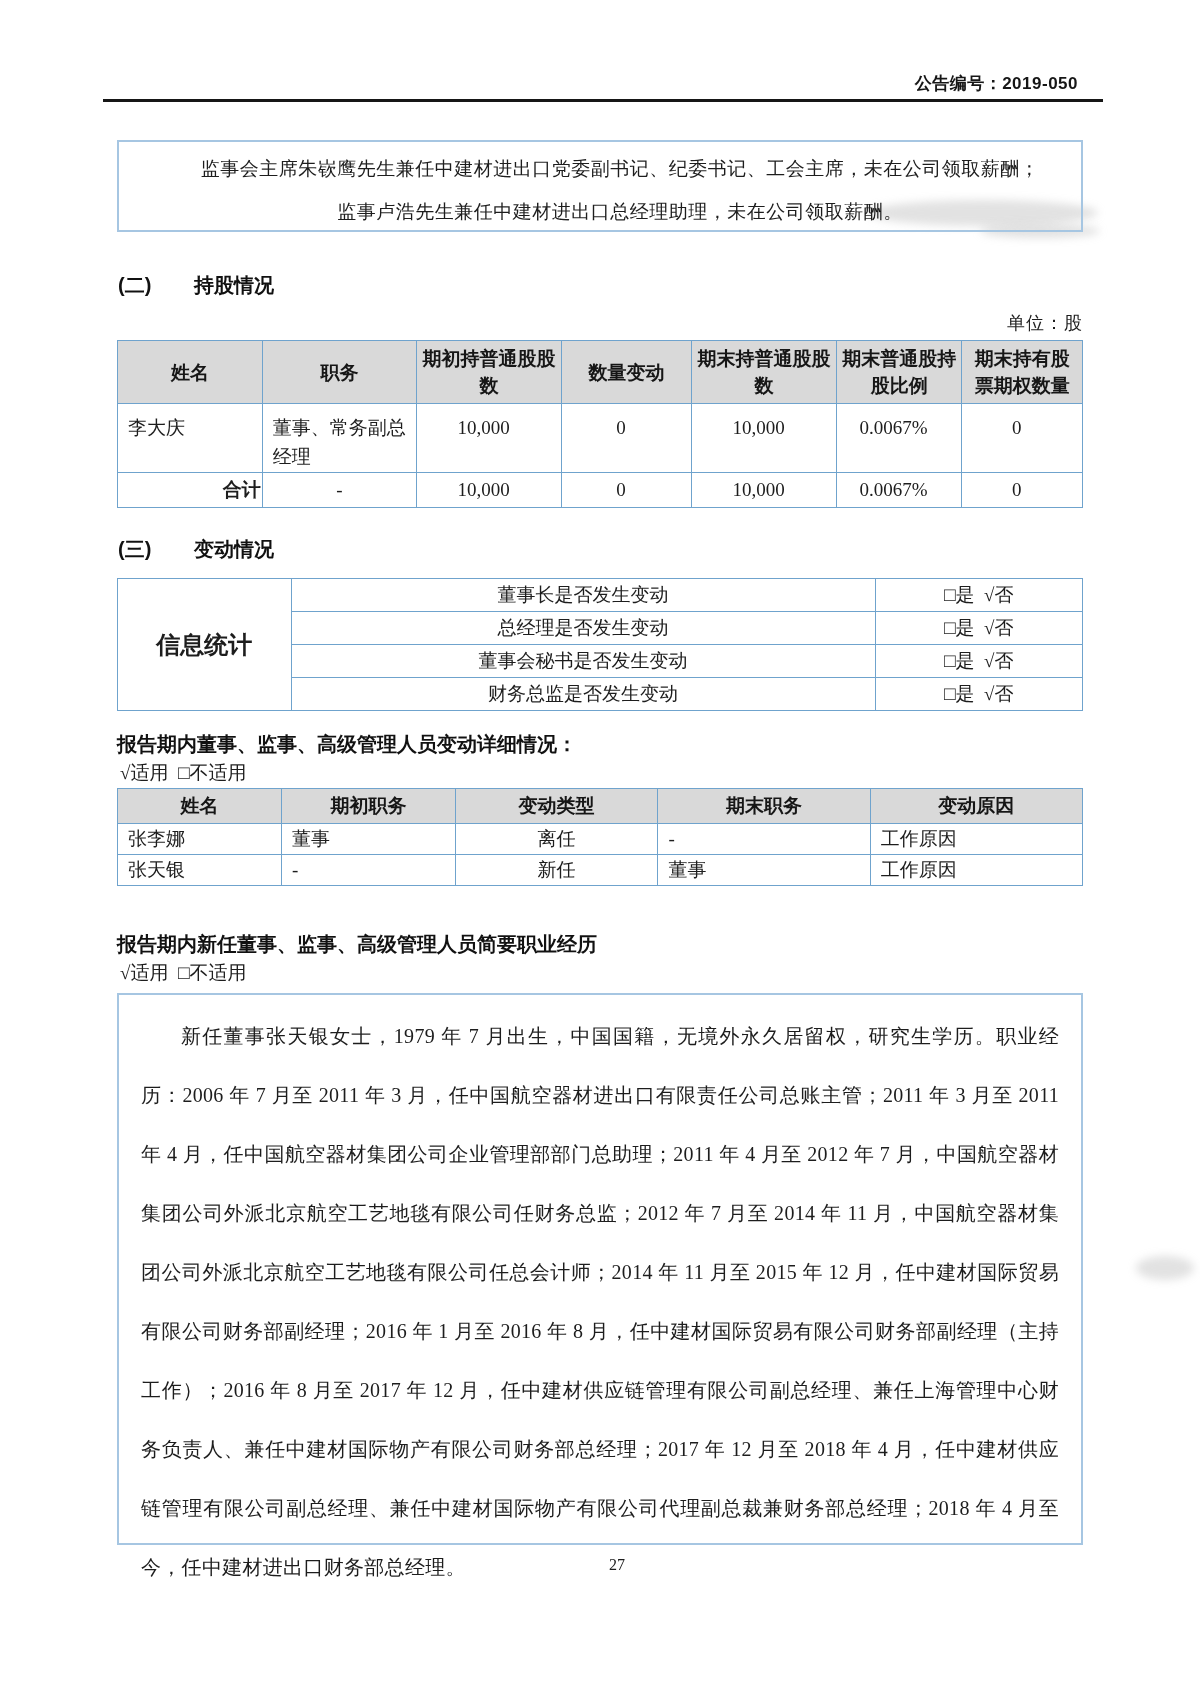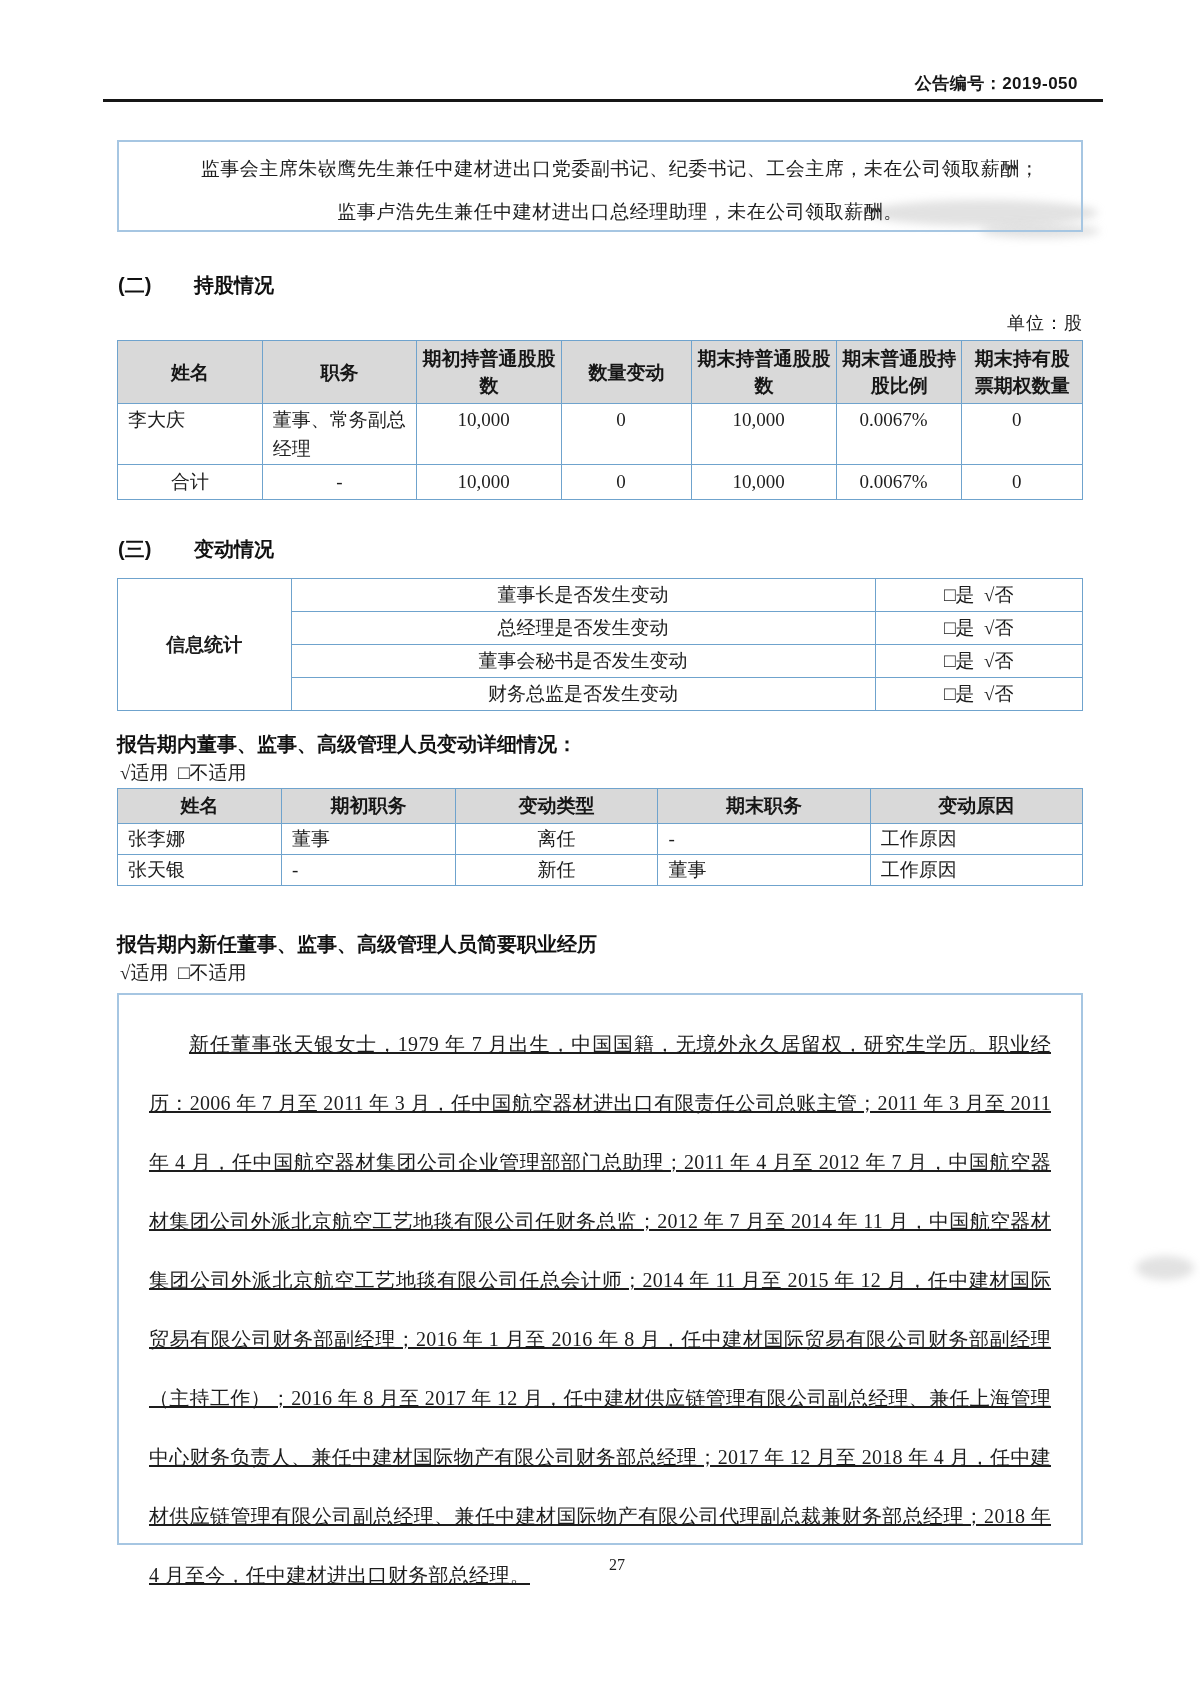--- a/index.html
+++ b/index.html
@@ -42,51 +42,51 @@
   th{
     background:#d9d9d9;
     font-family:"Liberation Sans","DejaVu Sans",sans-serif;
     font-weight:bold;text-align:center;color:#161616;
     padding:2px 4px;
   }
   .tl{text-align:left;padding-left:10px;}
   .tr{text-align:center;padding-right:12px;}
   .tc{text-align:center;}
   .vt{vertical-align:top;}
-  .bold{font-weight:normal;}
+  .bold{font-weight:bold;text-align:right;}
 
   #table1{top:340px;left:117px;}
   #table1 th{height:58px;line-height:27px;}
-  #table1 .r1 td{height:58px;line-height:29px;padding-top:1px;}
+  #table1 .r1 td{height:58px;line-height:29px;padding-top:9px;}
   #table1 .r2 td{height:32px;}
   #table1 td,#table1 th{border-width:1.5px;}
 
   #table2{top:578px;left:117px;}
   #table2 td{height:30px;border-width:1.5px;}
-  #stats-label{font-family:Liberation Serif, serif;font-weight:bold;text-align:center;font-size:19px;}
+  #stats-label{font-family:Liberation Serif, serif;font-weight:bold;text-align:center;font-size:24px;}
 
   .sub-title{font-size:20px;font-weight:bold;color:#111;}
   #detail-title{top:731px;left:117px;}
   #detail-applic{top:760px;left:120px;font-size:19px;}
   #career-title{top:931px;left:117px;}
   #career-applic{top:960px;left:120px;font-size:19px;}
 
   #table3{top:788px;left:117px;}
   #table3 th{height:30px;}
   #table3 td{height:28px;border-width:1.5px;}
 
   
   #career-box{
     top:993px;left:117px;width:966px;height:552px;box-sizing:border-box;
     border:2px solid #a6c6e2;
     padding:12px 22px 0 22px;
     font-size:20px;line-height:59px;
     text-align:justify;letter-spacing:.3px;
   }
-  #career-box p{margin:8px;text-indent:2em;text-decoration:underline;}
+  #career-box p{margin:0;text-indent:2em;}
 
   #page-number{top:1556px;left:17px;width:1200px;text-align:center;font-size:16px;}
 
   
   .smudge{background:rgba(150,150,150,.28);filter:blur(4px);border-radius:50%;}
   #smudge1{top:200px;left:868px;width:230px;height:26px;}
   #smudge2{top:224px;left:980px;width:120px;height:14px;}
   #smudge3{top:1256px;left:1136px;width:58px;height:24px;}
 </style>
 </head>

